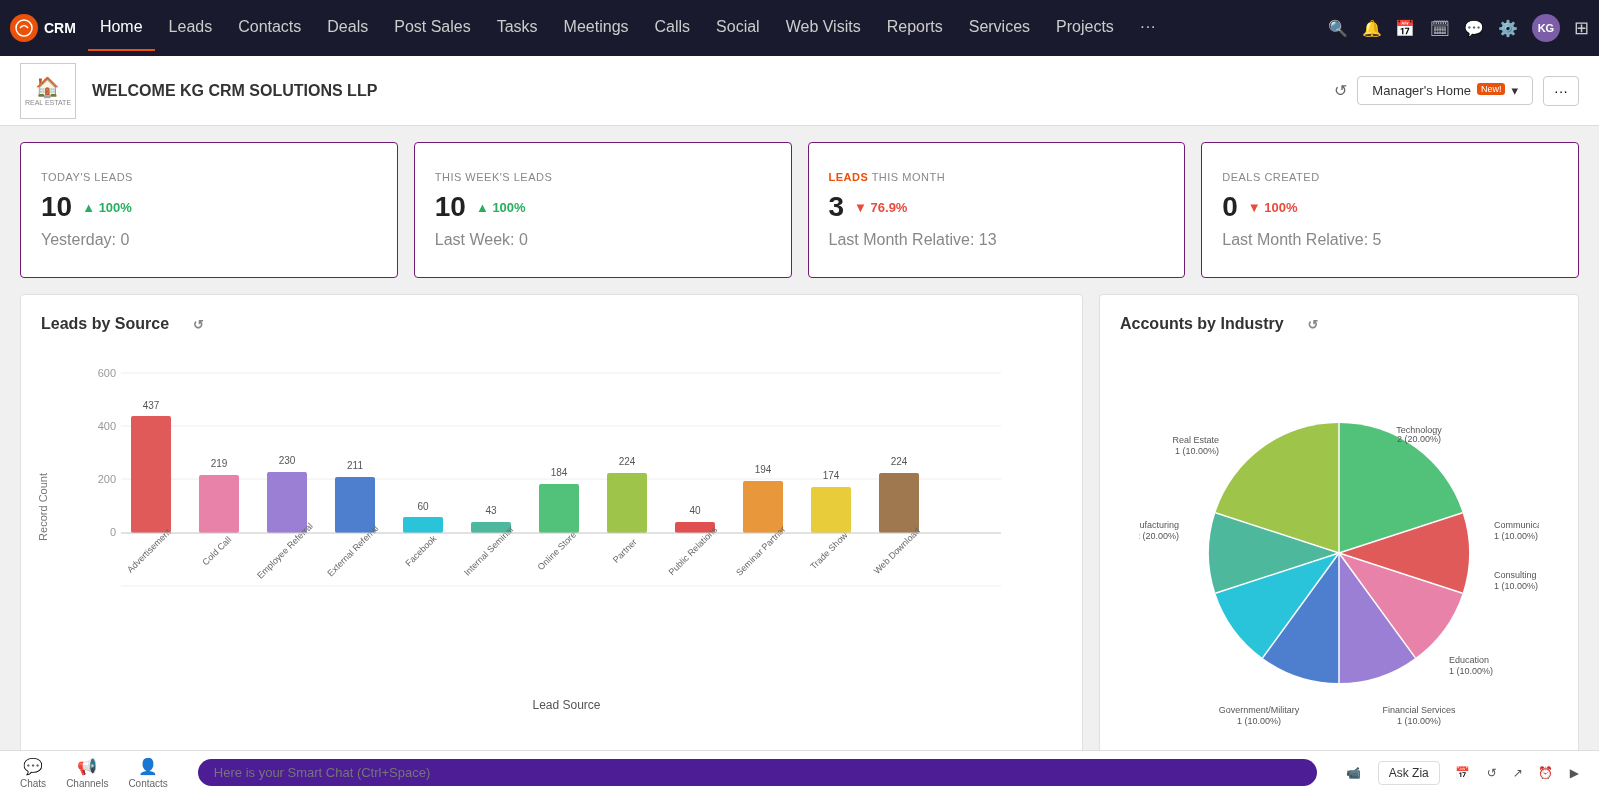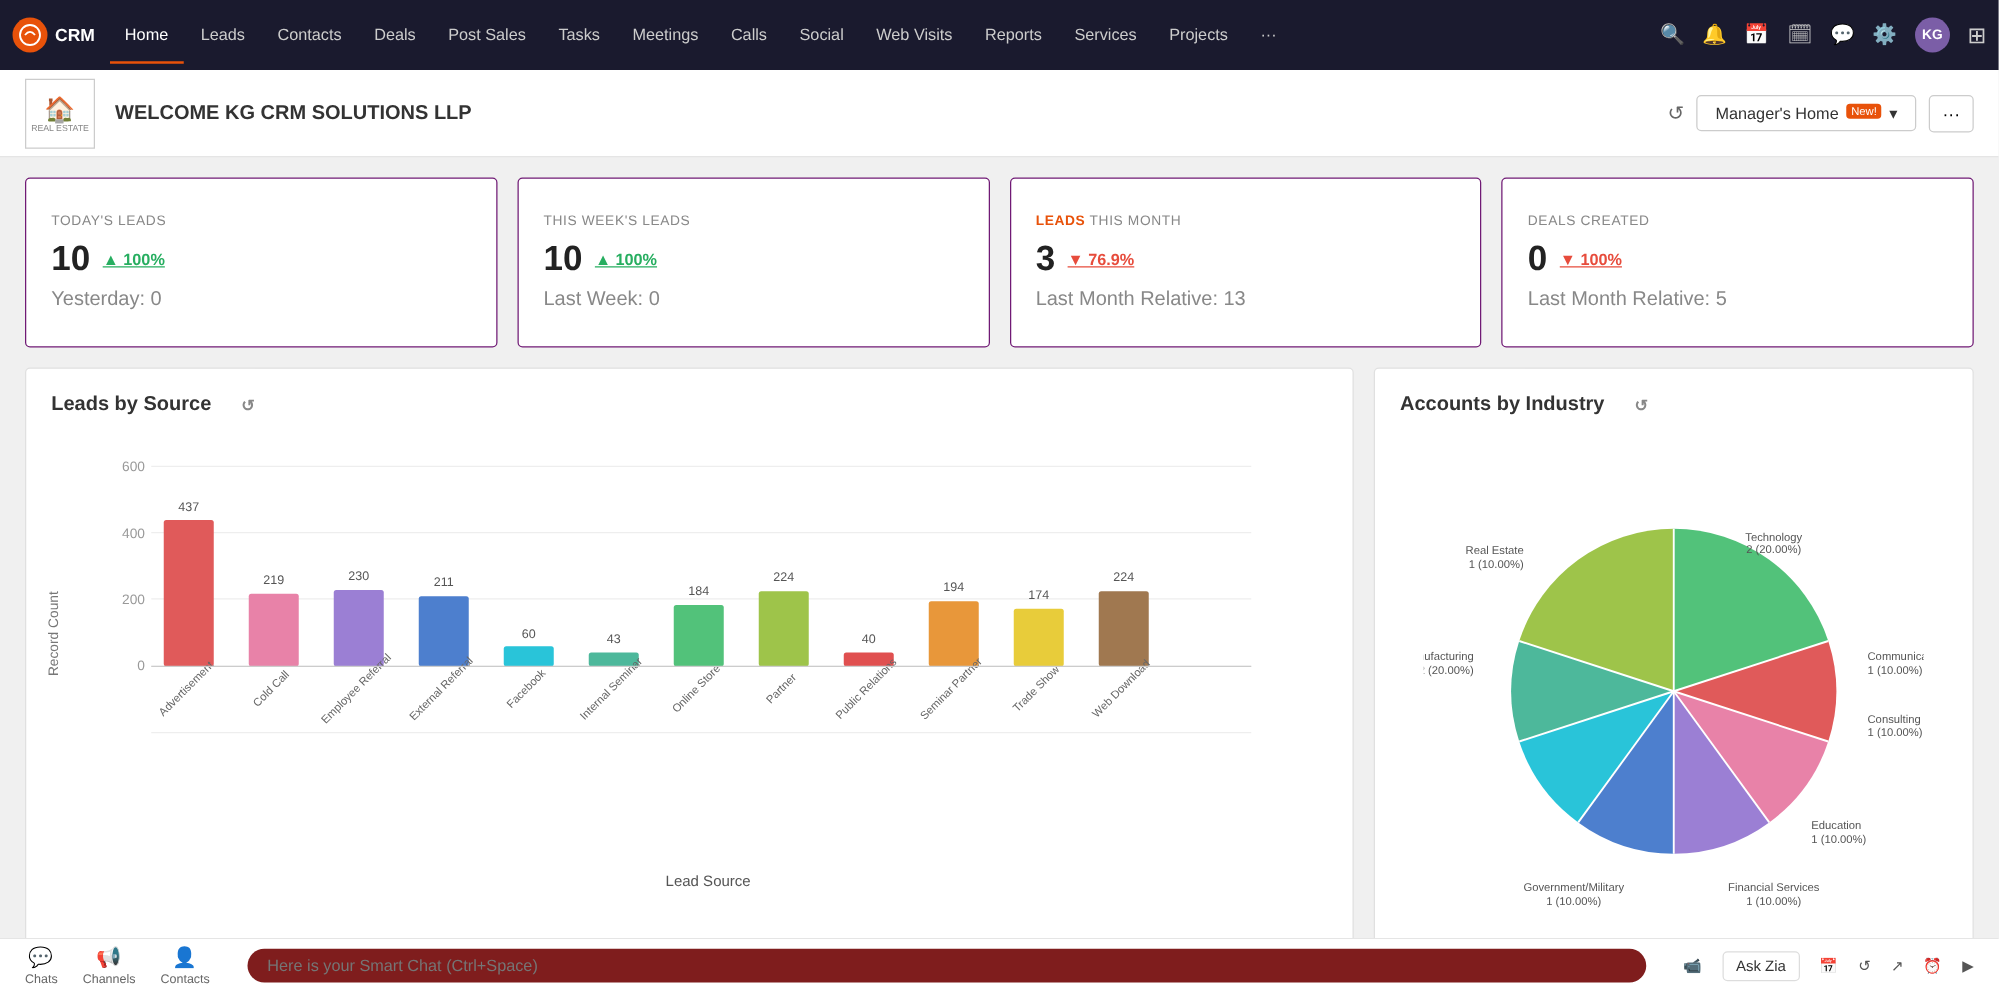--- a/index.html
+++ b/index.html
@@ -17,21 +17,21 @@
     }
     .topnav .logo { display: flex; align-items: center; gap: 6px; margin-right: 10px; }
     .topnav .logo-icon { width: 28px; height: 28px; background: #e8520a; border-radius: 50%; display: flex; align-items: center; justify-content: center; font-size: 10px; color: #fff; font-weight: bold; }
     .topnav .logo-text { color: #fff; font-weight: 600; font-size: 14px; }
     .nav-item {
       padding: 0 12px;
       height: 46px;
       display: flex;
       align-items: center;
       cursor: pointer;
-      font-size: 13px;
+      font-size: 16px;
       color: #ccc;
       border-bottom: 2px solid transparent;
       white-space: nowrap;
     }
     .nav-item.active { color: #fff; border-bottom: 2px solid #e8520a; }
     .nav-spacer { flex: 1; }
     .nav-icons { display: flex; align-items: center; gap: 14px; }
     .nav-icon { color: #ccc; cursor: pointer; font-size: 16px; }
     .nav-avatar { width: 28px; height: 28px; background: #7b5ea7; border-radius: 50%; display: flex; align-items: center; justify-content: center; color: #fff; font-size: 11px; font-weight: bold; cursor: pointer; }
     .nav-grid-icon { font-size: 18px; color: #ccc; cursor: pointer; }
@@ -76,21 +76,21 @@
     .stat-card {
       background: #fff;
       border-radius: 4px;
       padding: 28px 20px;
       border: 1px solid #701a75;
     }
     .stat-label { font-size: 11px; color: #888; letter-spacing: 0.5px; text-transform: uppercase; margin-bottom: 8px; }
     .stat-label span { color: #e8520a; font-weight: 600; }
     .stat-value-row { display: flex; align-items: center; gap: 10px; margin-bottom: 8px; }
     .stat-number { font-size: 28px; font-weight: 700; color: #222; }
-    .stat-change { font-size: 13px; font-weight: 600; display: flex; align-items: center; gap: 2px; text-decoration: underline; }
+    .stat-change { font-size: 13px; font-weight: 600; display: flex; align-items: center; gap: 2px; }
     .stat-change.up { color: #27ae60; }
     .stat-change.down { color: #e74c3c; }
     .stat-sub { font-size: 16px; color: #888; }
 
     
     .main-content {
       display: grid;
       grid-template-columns: 1fr 480px;
       gap: 16px;
       padding: 0 20px 16px 20px;
@@ -139,21 +139,21 @@
       height: 44px;
       padding: 0 20px;
       gap: 20px;
       position: fixed;
       bottom: 0;
       left: 0;
       right: 0;
     }
     .bottom-bar-item { display: flex; flex-direction: column; align-items: center; gap: 2px; cursor: pointer; font-size: 10px; color: #666; }
     .bottom-bar-icon { font-size: 16px; }
-    .chat-input { flex: 1; border: none; background: #7f1d1d; border-radius: 20px; padding: 6px 16px; font-size: 13px; color: #999; margin: 0 10px; }
+    .chat-input { flex: 1; border: none; background: #4c1d95; border-radius: 20px; padding: 6px 16px; font-size: 13px; color: #999; margin: 0 10px; }
     .bottom-bar-right { display: flex; align-items: center; gap: 16px; margin-left: auto; }
     .bottom-right-btn { display: flex; align-items: center; gap: 4px; cursor: pointer; font-size: 12px; color: #555; }
     .ask-zia { background: #fff; border: 1px solid #ddd; border-radius: 4px; padding: 4px 10px; font-size: 12px; cursor: pointer; }
   </style>
 </head>
 <body>
 
 <nav class="topnav">
   <div class="logo">
     <div class="logo-icon">

